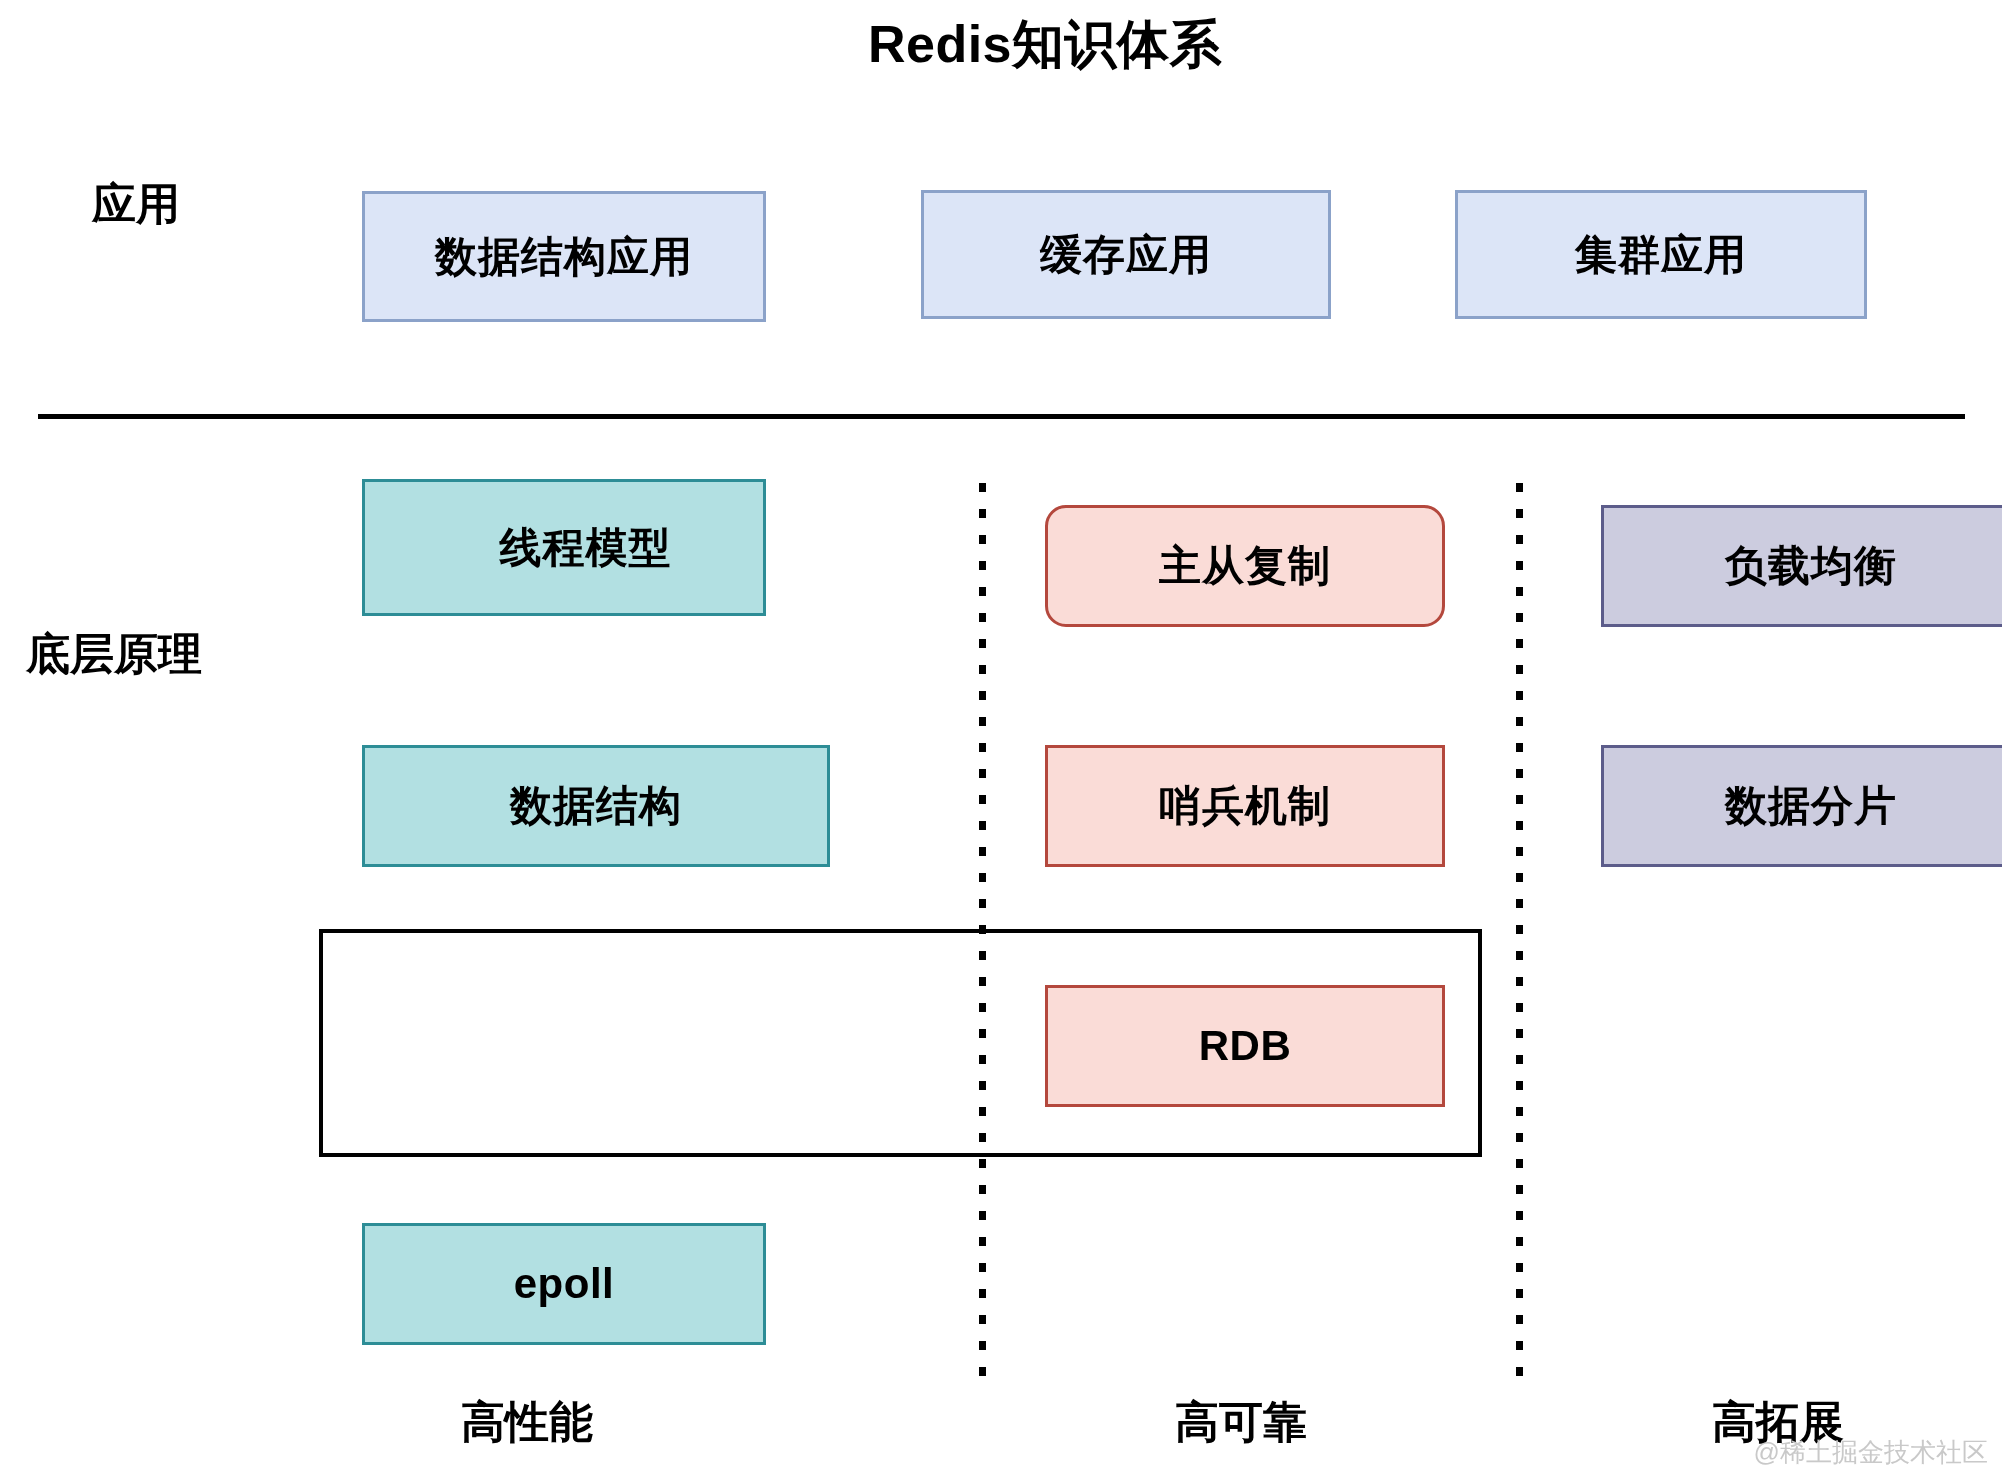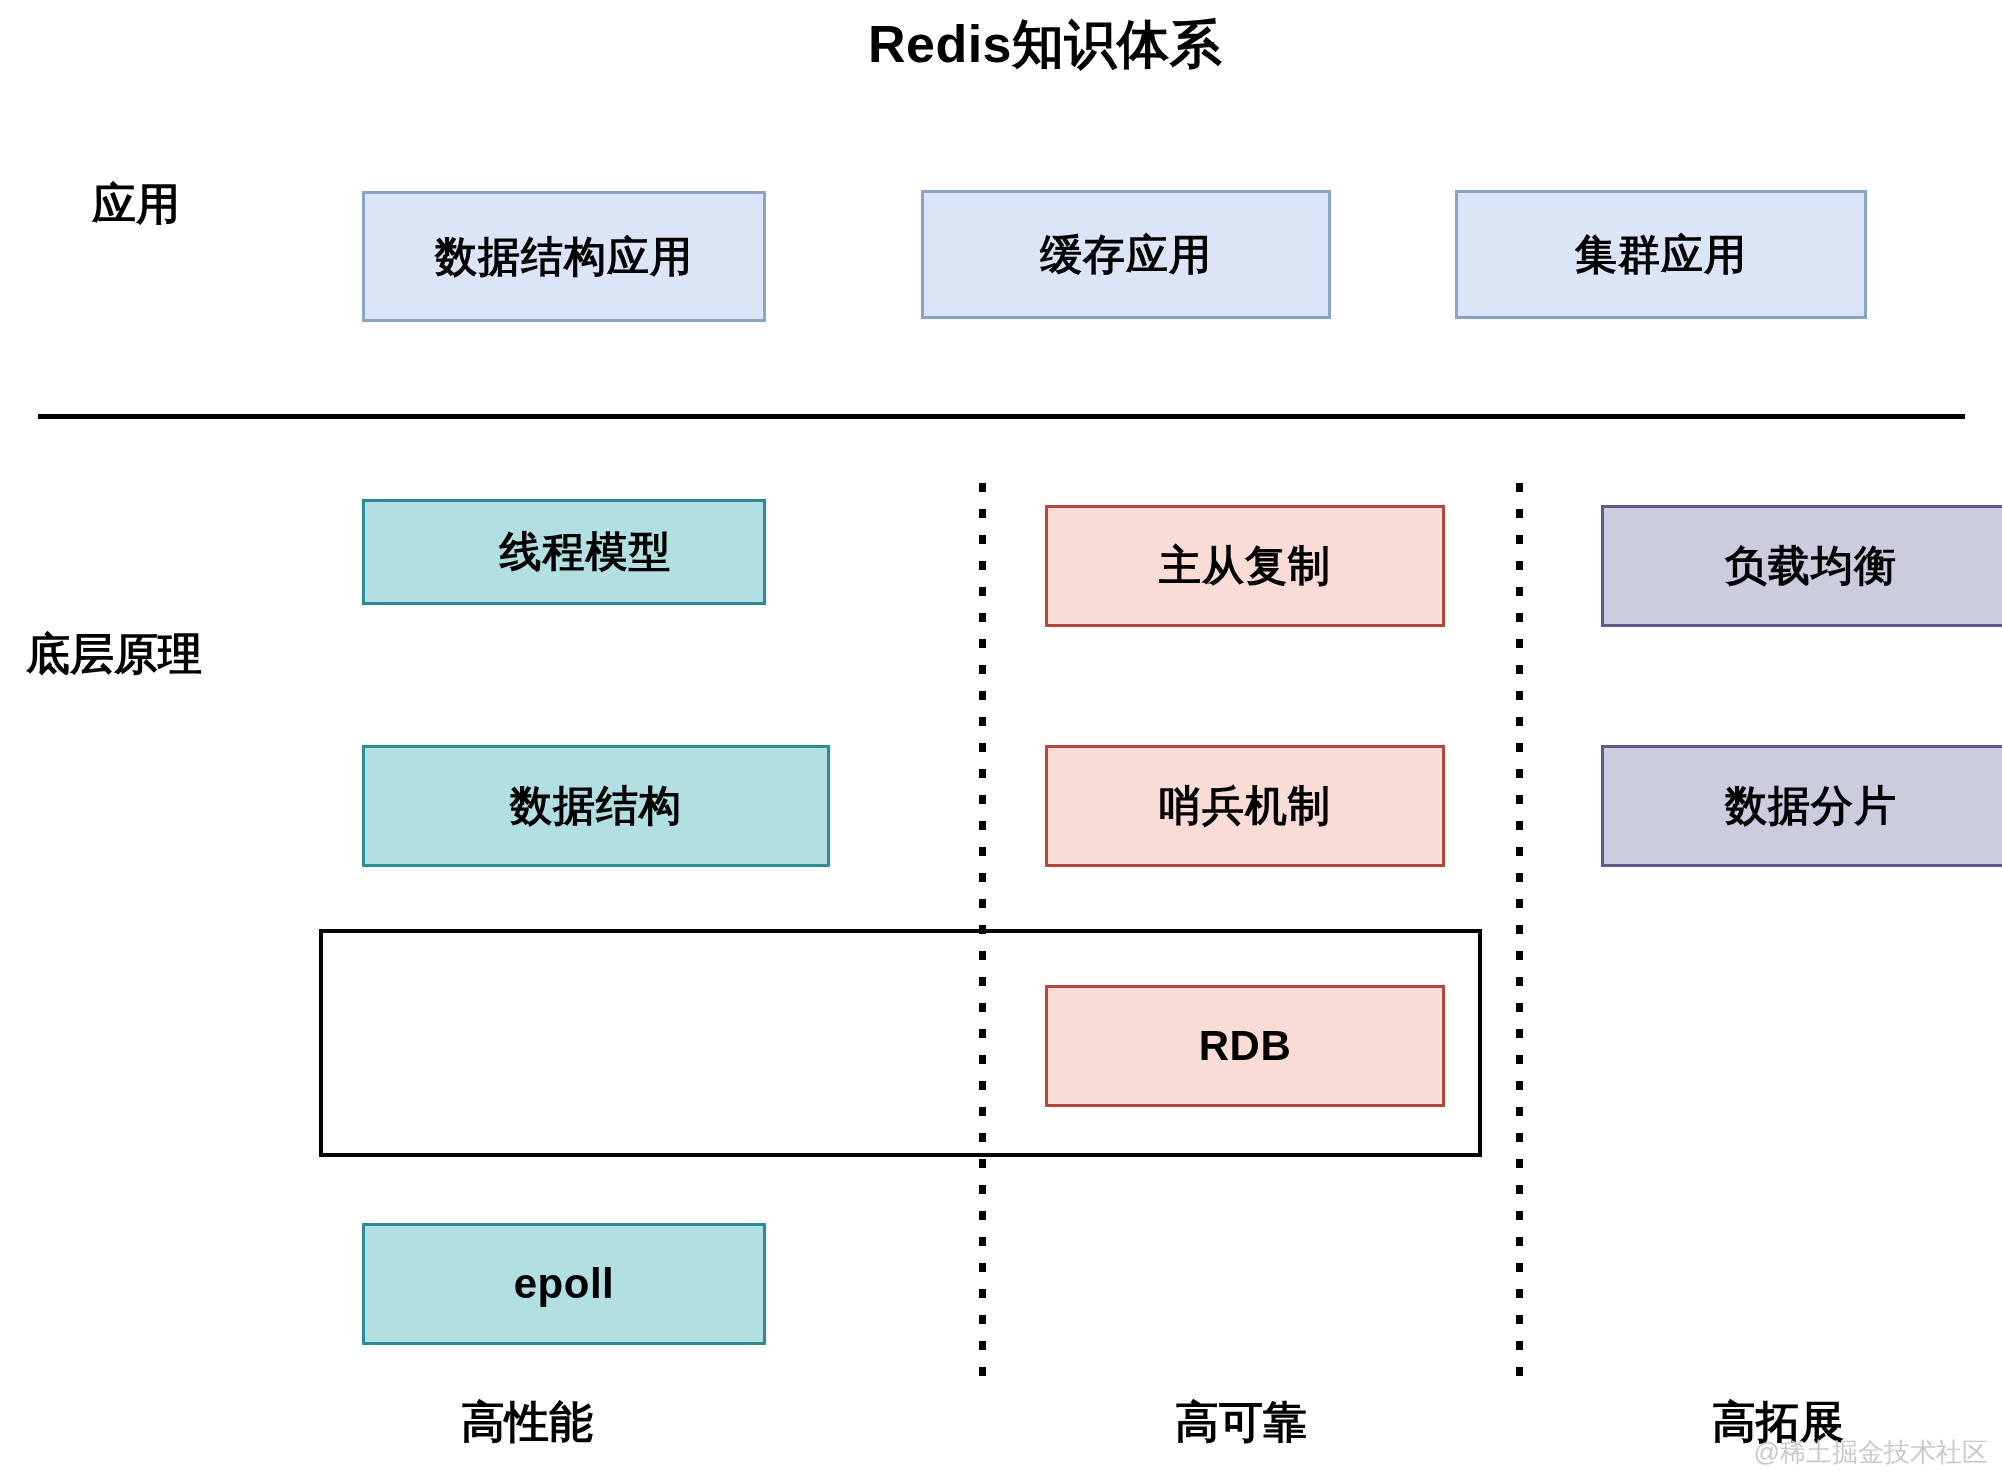--- a/index.html
+++ b/index.html
@@ -155,25 +155,25 @@
 
   <div class="node app" style="left:362px; top:191px; width:404px; height:131px;">数据结构应用</div>
   <div class="node app" style="left:921px; top:190px; width:410px; height:129px;">缓存应用</div>
   <div class="node app" style="left:1455px; top:190px; width:412px; height:129px;">集群应用</div>
 
   <div class="col-divider d1"></div>
   <div class="col-divider d2"></div>
 
   <div class="group-frame"></div>
 
-  <div class="node perf" style="left:362px; top:499px; width:404px; height:106px;padding-left:43px;">线程模型</div>
+  <div class="node perf" style="left:362px; top:479px; width:404px; height:137px;padding-left:43px;">线程模型</div>
   <div class="node perf" style="left:362px; top:745px; width:468px; height:122px;">数据结构</div>
   <div class="node perf latin" style="left:362px; top:1223px; width:404px; height:122px;">epoll</div>
 
-  <div class="node reliable" style="left:1045px; top:505px; width:400px; height:122px;">主从复制</div>
+  <div class="node reliable" style="left:1045px; top:505px; width:400px; height:122px;border-radius:21px;">主从复制</div>
   <div class="node reliable" style="left:1045px; top:745px; width:400px; height:122px;">哨兵机制</div>
   <div class="node reliable latin" style="left:1045px; top:985px; width:400px; height:122px;">RDB</div>
 
   <div class="node scale" style="left:1601px; top:505px; width:420px; height:122px;">负载均衡</div>
   <div class="node scale" style="left:1601px; top:745px; width:420px; height:122px;">数据分片</div>
 
   <div class="pillar p1">高性能</div>
   <div class="pillar p2">高可靠</div>
   <div class="pillar p3">高拓展</div>
 

